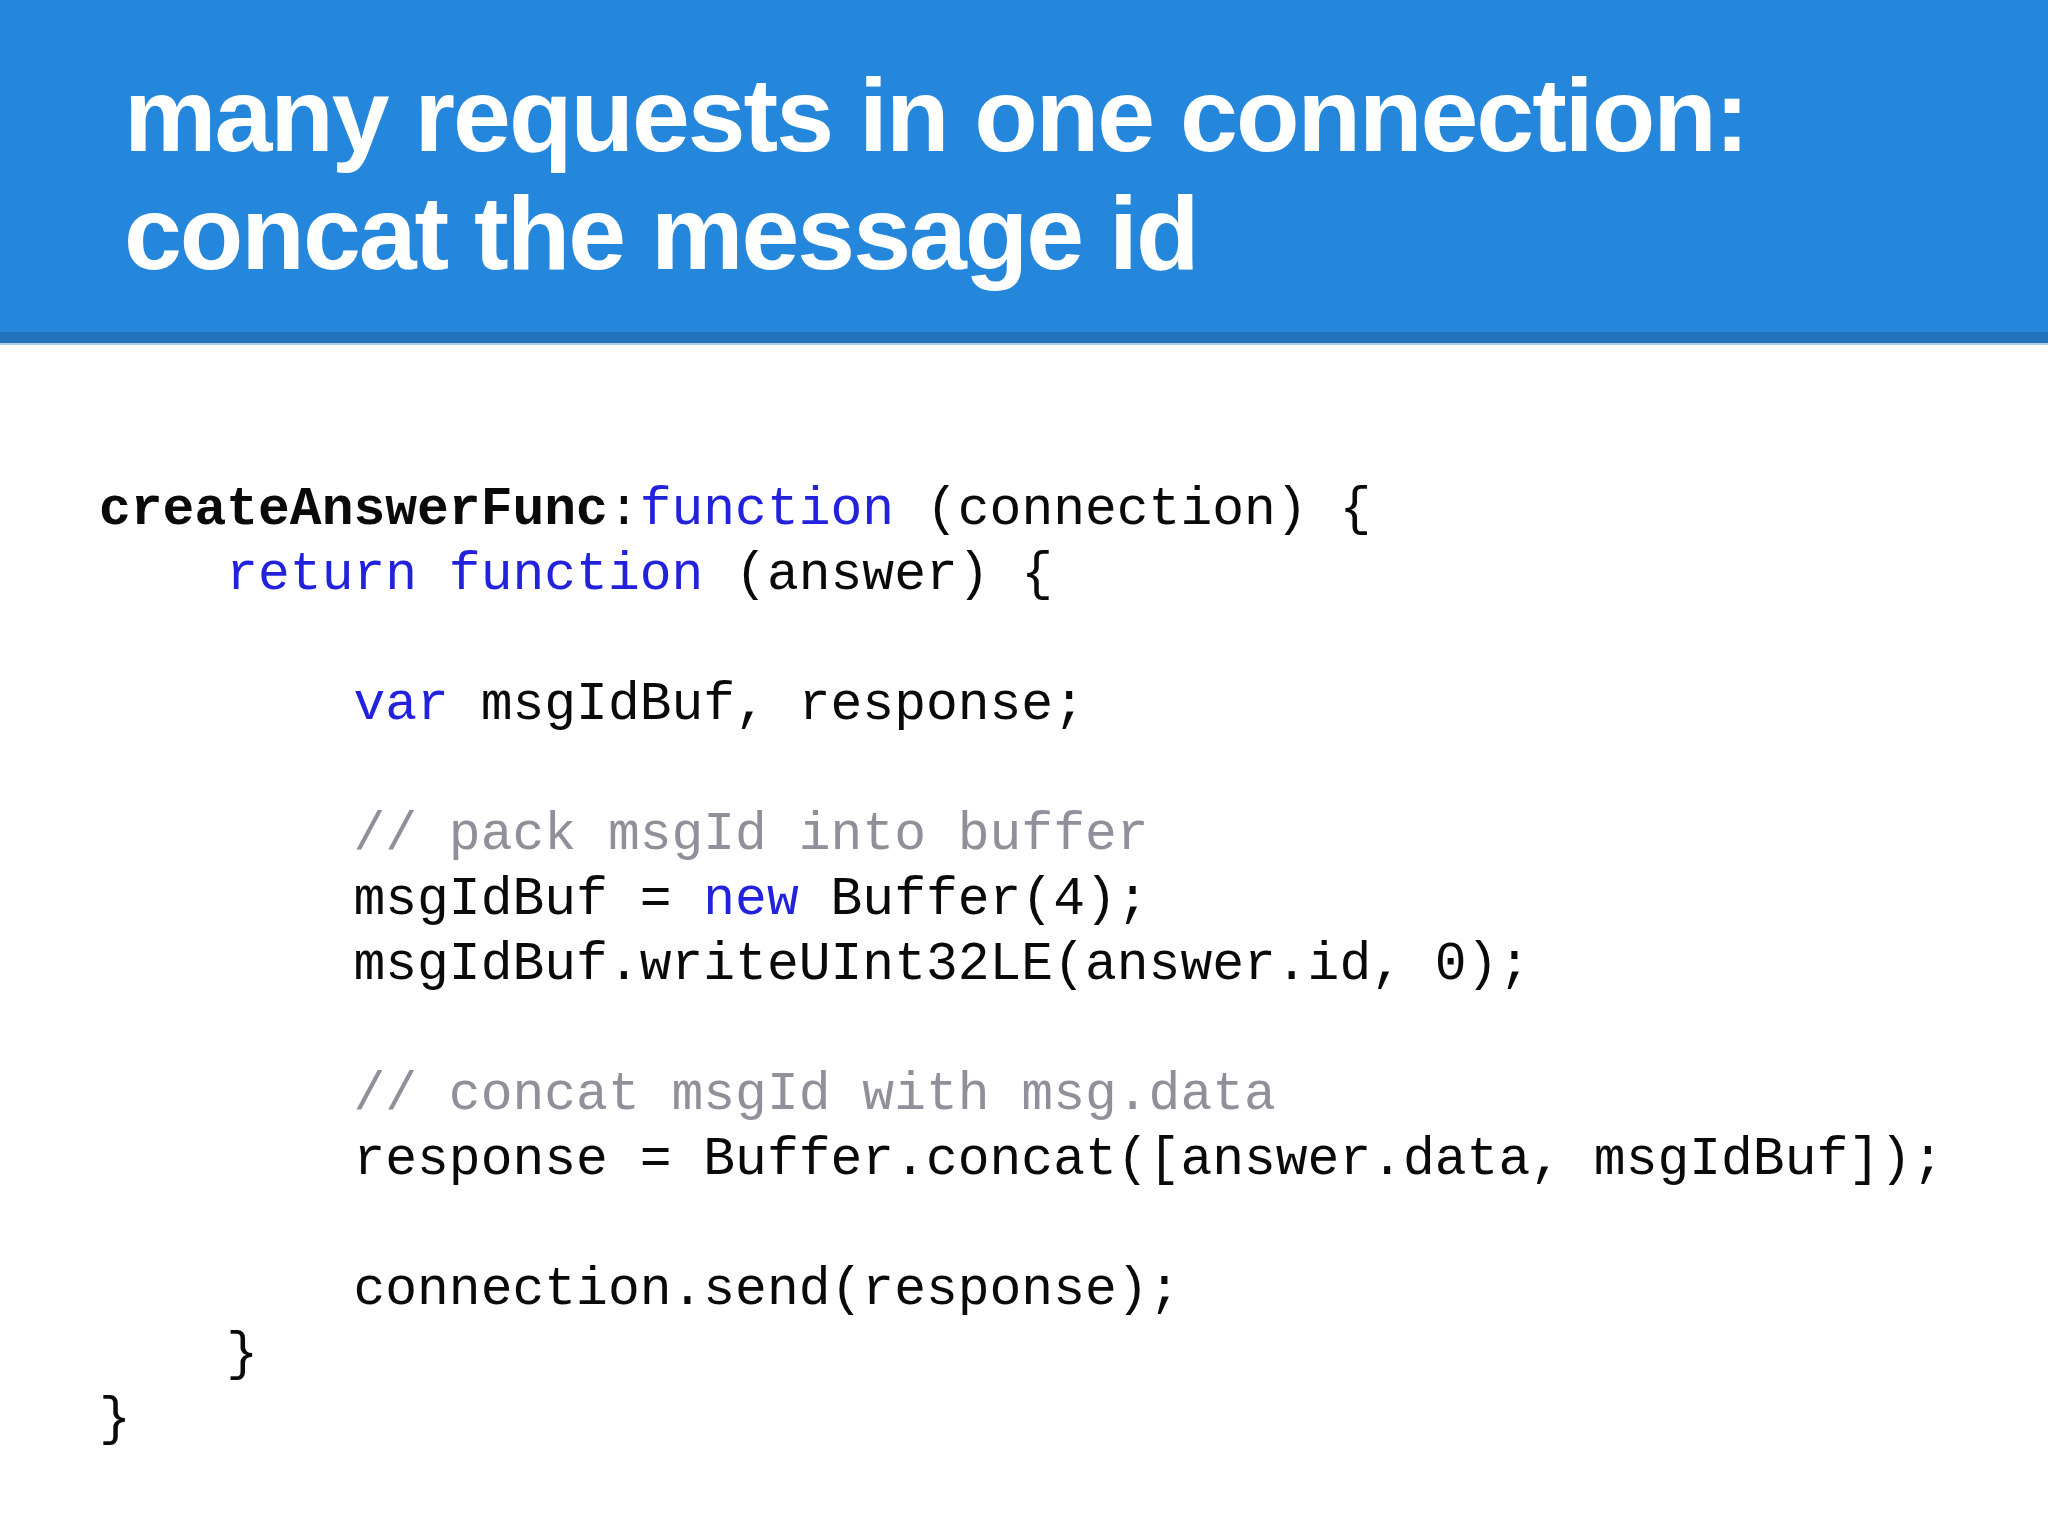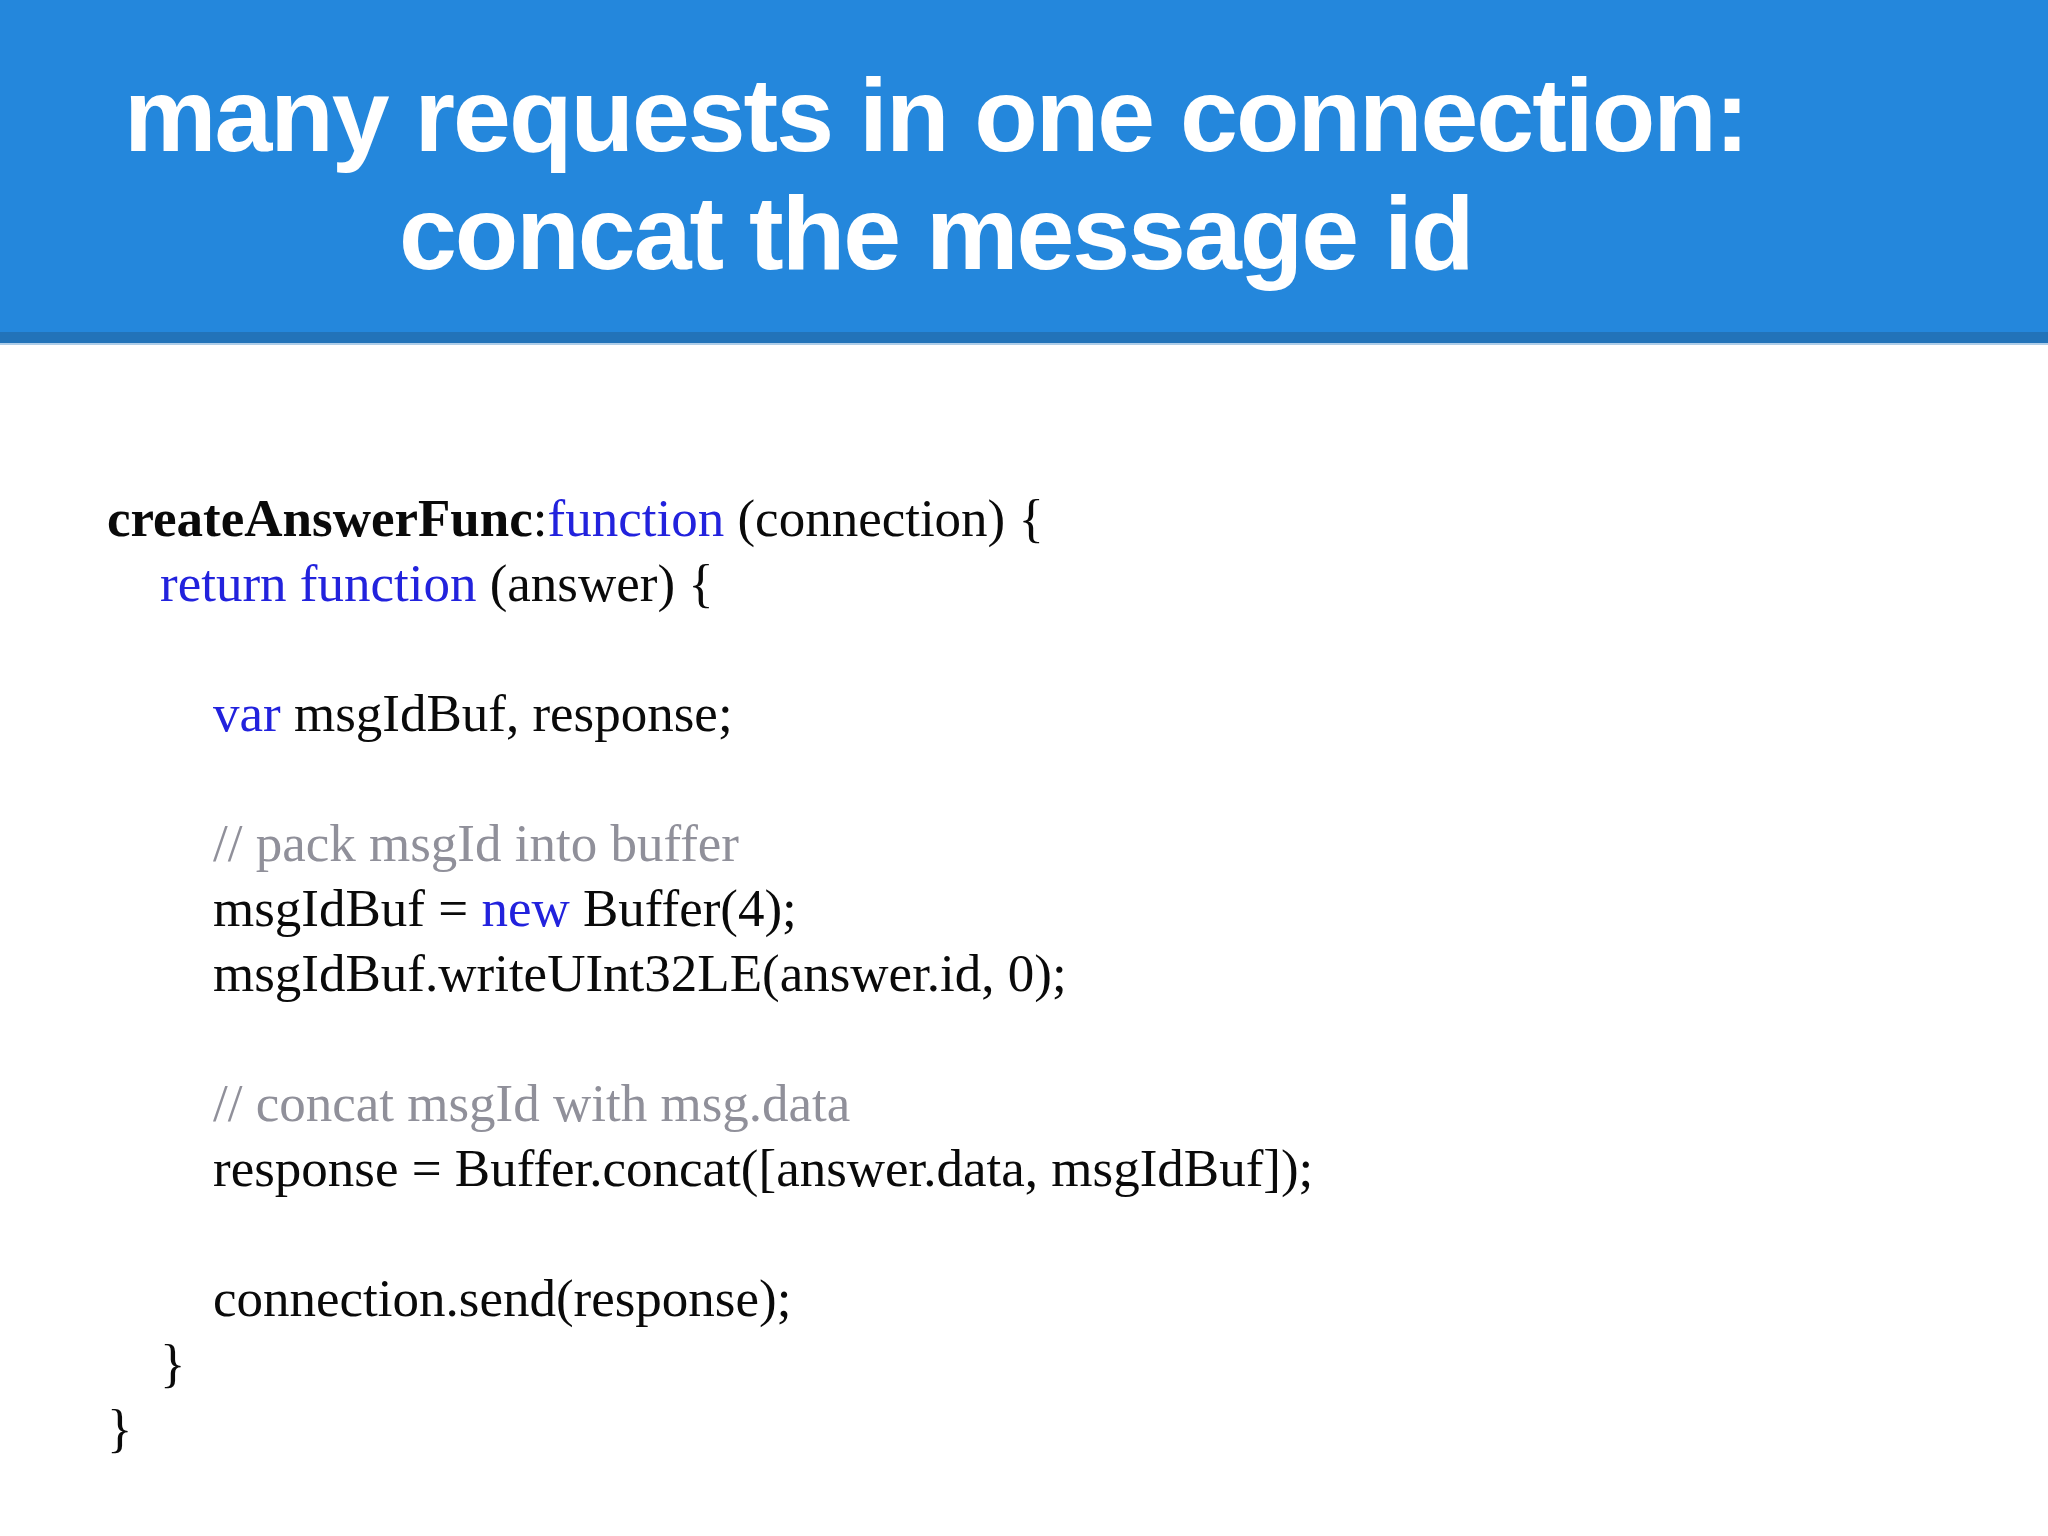--- a/index.html
+++ b/index.html
@@ -45,39 +45,39 @@
     font-weight: bold;
     font-size: 104px;
     line-height: 118px;
     letter-spacing: -2px;
     white-space: nowrap;
   }
   .code-block {
     position: absolute;
     left: 99px;
     top: 478px;
-    margin: 8px;
-    font-family: Liberation Serif, serif;
+    margin: 0;
+    font-family: Liberation Mono, monospace;
     font-size: 53px;
     line-height: 65px;
     color: #0a0a0a;
     white-space: pre;
   }
   .code-line {
     height: 65px;
     white-space: pre;
   }
 </style>
 </head>
 <body>
 
 <div class="slide" style="background: rgb(255, 255, 255);">
 
   <div class="banner" style="background: rgb(36, 135, 220);">
-    <div class="title" style="color: rgb(255, 255, 255); text-align: center;">
+    <div class="title" style="color: rgb(255, 255, 255);">
       <div>many requests in one connection:</div>
       <div>concat the message id</div>
     </div>
   </div>
   <div class="banner-strip" style="background: rgb(34, 115, 185);"></div>
   <div class="banner-edge" style="background: rgb(174, 205, 232);"></div>
 
   <pre class="code-block" style="color: rgb(10, 10, 10);"><div class="code-line"><span style="color: rgb(10, 10, 10); font-weight: bold;">createAnswerFunc</span><span style="color: rgb(10, 10, 10);">:</span><span style="color: rgb(34, 34, 221);">function</span><span style="color: rgb(10, 10, 10);"> (connection) {</span></div><div class="code-line"><span style="color: rgb(10, 10, 10);">    </span><span style="color: rgb(34, 34, 221);">return function</span><span style="color: rgb(10, 10, 10);"> (answer) {</span></div><div class="code-line">&nbsp;</div><div class="code-line"><span style="color: rgb(10, 10, 10);">        </span><span style="color: rgb(34, 34, 221);">var</span><span style="color: rgb(10, 10, 10);"> msgIdBuf, response;</span></div><div class="code-line">&nbsp;</div><div class="code-line"><span style="color: rgb(10, 10, 10);">        </span><span style="color: rgb(144, 144, 154);">// pack msgId into buffer</span></div><div class="code-line"><span style="color: rgb(10, 10, 10);">        msgIdBuf = </span><span style="color: rgb(34, 34, 221);">new</span><span style="color: rgb(10, 10, 10);"> Buffer(4);</span></div><div class="code-line"><span style="color: rgb(10, 10, 10);">        msgIdBuf.writeUInt32LE(answer.id, 0);</span></div><div class="code-line">&nbsp;</div><div class="code-line"><span style="color: rgb(10, 10, 10);">        </span><span style="color: rgb(144, 144, 154);">// concat msgId with msg.data</span></div><div class="code-line"><span style="color: rgb(10, 10, 10);">        response = Buffer.concat([answer.data, msgIdBuf]);</span></div><div class="code-line">&nbsp;</div><div class="code-line"><span style="color: rgb(10, 10, 10);">        connection.send(response);</span></div><div class="code-line"><span style="color: rgb(10, 10, 10);">    }</span></div><div class="code-line"><span style="color: rgb(10, 10, 10);">}</span></div></pre>
 
 </div>

